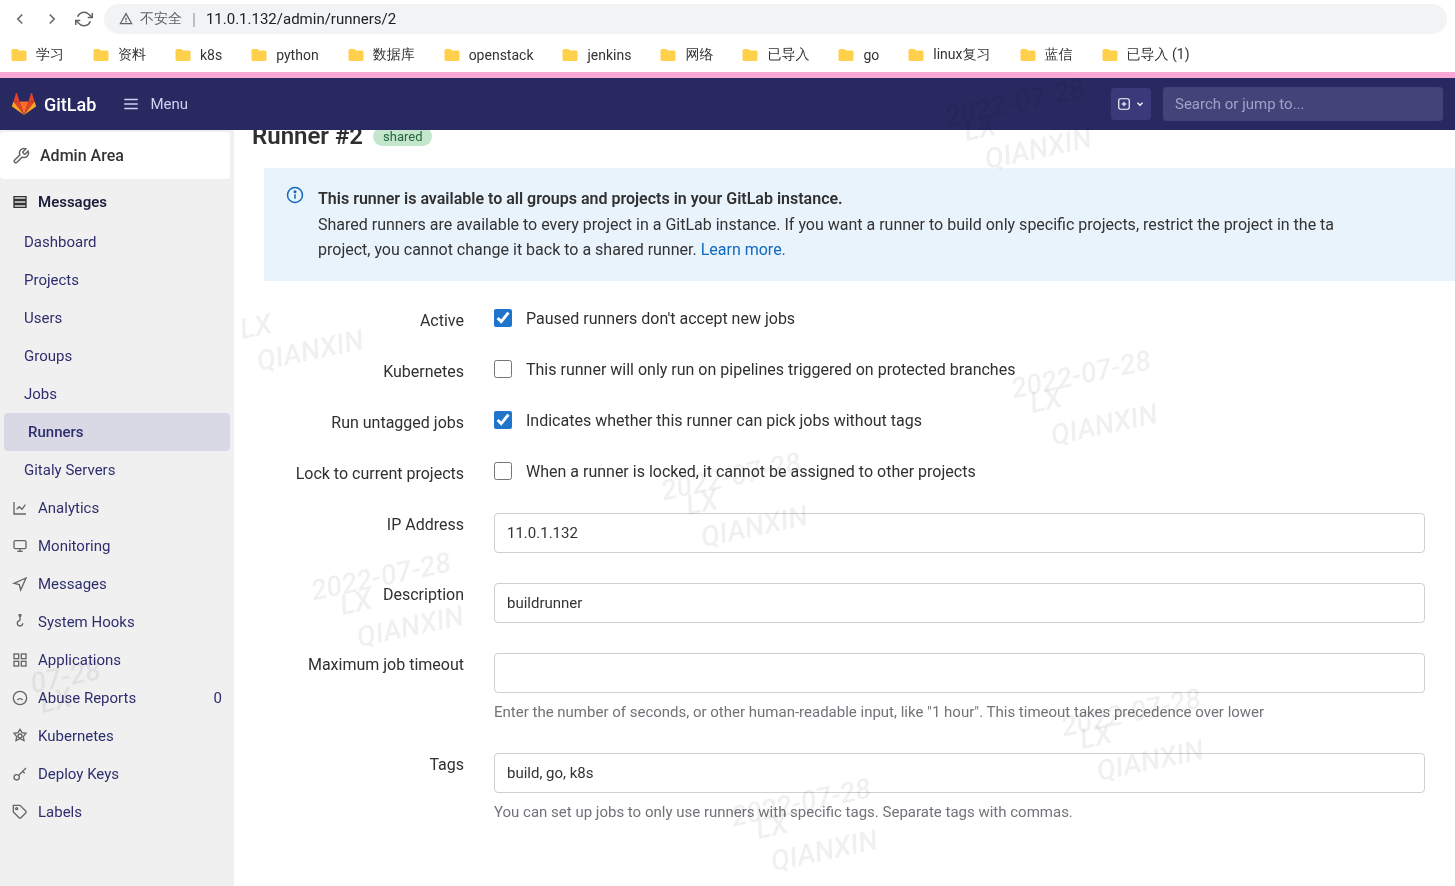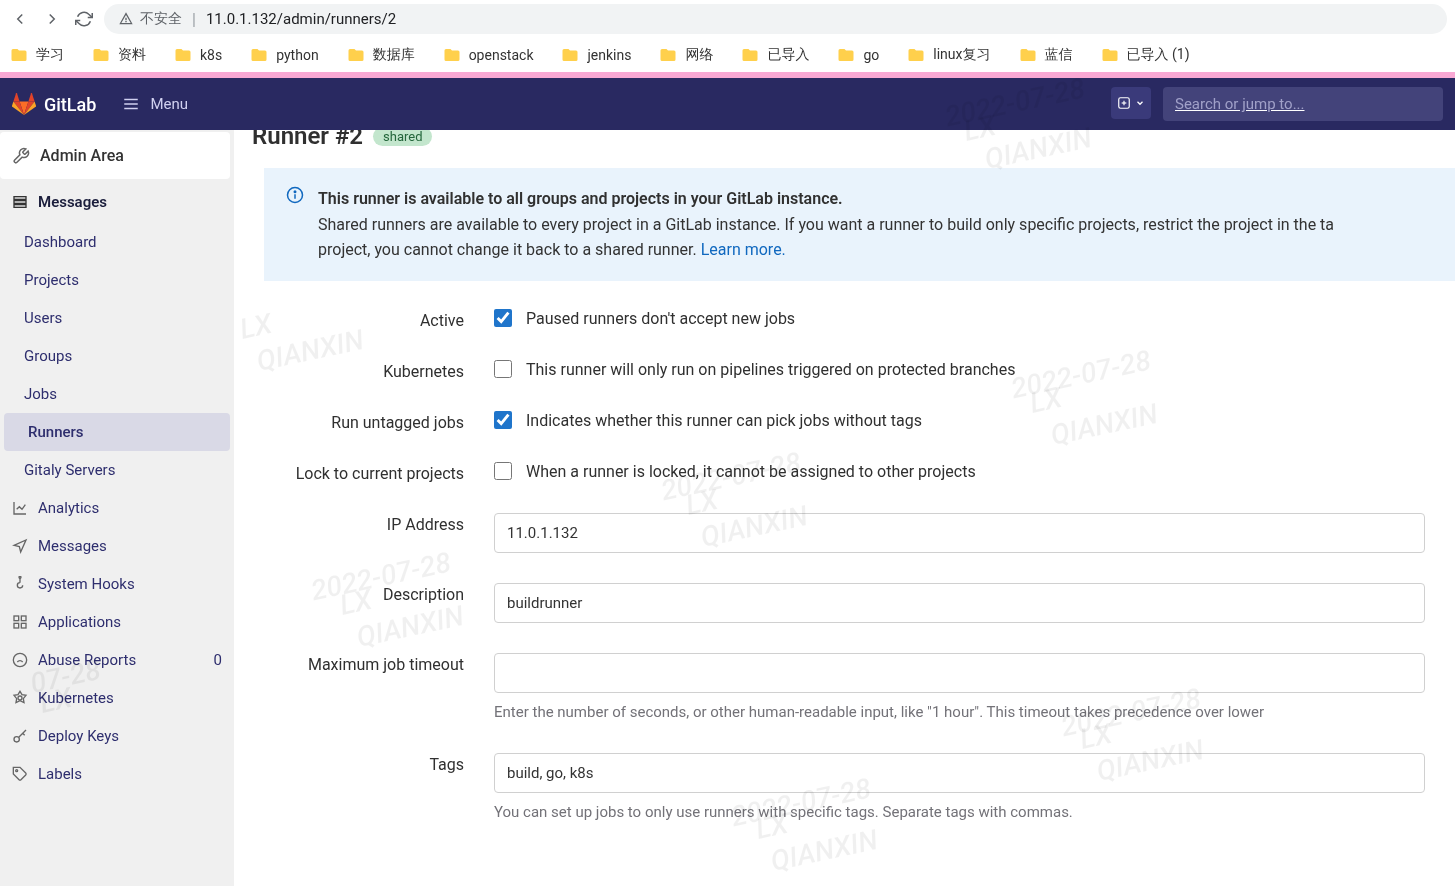--- a/index.html
+++ b/index.html
@@ -16,21 +16,21 @@
 
 
 .bookmarks { height:40px; display:flex; align-items:center; padding:0 10px; gap:28px; background:#fff; border-bottom:6px solid #f9a8d4; }
 .bm-item { display:flex; align-items:center; gap:8px; color:#333; font-size:14px; cursor:pointer; }
 .folder-ic { width:18px; height:18px; }
 
 
 .gl-topbar { height:52px; background:#292961; display:flex; align-items:center; padding:0 12px; color:#fff; }
 .gl-logo { display:flex; align-items:center; gap:8px; font-size:18px; font-weight:500; }
 .gl-menu { display:flex; align-items:center; gap:10px; margin-left:26px; color:#d1d1f0; font-size:15px; }
-.gl-right { margin-left:auto; display:flex; gap:12px;text-decoration:underline; }
+.gl-right { margin-left:auto; display:flex; align-items:center; gap:12px; }
 .gl-plus { width:40px; height:32px; background:#3a3a7a; border-radius:4px; display:flex; align-items:center; justify-content:center; gap:4px; cursor:pointer; }
 .gl-search { width:280px; height:34px; background:#43437a; border-radius:4px; display:flex; align-items:center; padding:0 12px; color:#a0a0c8; font-size:15px; }
 
 
 .layout { display:flex; height:calc(886px - 38px - 40px - 48px); }
 .sidebar { width:234px; background:#f0f0f0; overflow-y:auto; position:relative; }
 .sidebar::-webkit-scrollbar { width:10px; }
 .sidebar::-webkit-scrollbar-thumb { background:#bbb; border-radius:5px; }
 .sb-sec-title { display:flex; align-items:center; gap:10px; padding:14px 12px; font-size:16px; color:#333; font-weight:500; }
 .sb-sec-title.active-area { background:#fff; border-radius:4px; margin:2px 4px 2px 0; }
@@ -253,20 +253,28 @@
         <div class="sb-item">
           <span>Gitaly Servers</span>
         </div>
       </div>
     <div id="sb-cats">
         <div class="sb-cat">
           <svg viewBox="0 0 24 24" fill="none" stroke="#666" stroke-width="2">
             <path d="M3 3v18h18M7 14l4-4 4 4 5-7"></path>
           </svg>
           <span style="flex:1">Analytics</span>
+        </div>
+        <div class="sb-cat">
+          <svg viewBox="0 0 24 24" fill="none" stroke="#666" stroke-width="2">
+            <rect x="3" y="4" width="18" height="12" rx="2"></rect>
+            <line x1="8" y1="20" x2="16" y2="20"></line>
+            <line x1="12" y1="16" x2="12" y2="20"></line>
+          </svg>
+          <span style="flex:1">Monitoring</span>
         </div>
         <div class="sb-cat">
           <svg viewBox="0 0 24 24" fill="none" stroke="#666" stroke-width="2">
             <path d="M3 11l18-8-8 18-2-8-8-2z"></path>
           </svg>
           <span style="flex:1">Messages</span>
         </div>
         <div class="sb-cat">
           <svg viewBox="0 0 24 24" fill="none" stroke="#666" stroke-width="2">
             <path d="M12 2v8m0 0a4 4 0 104 4"></path>

